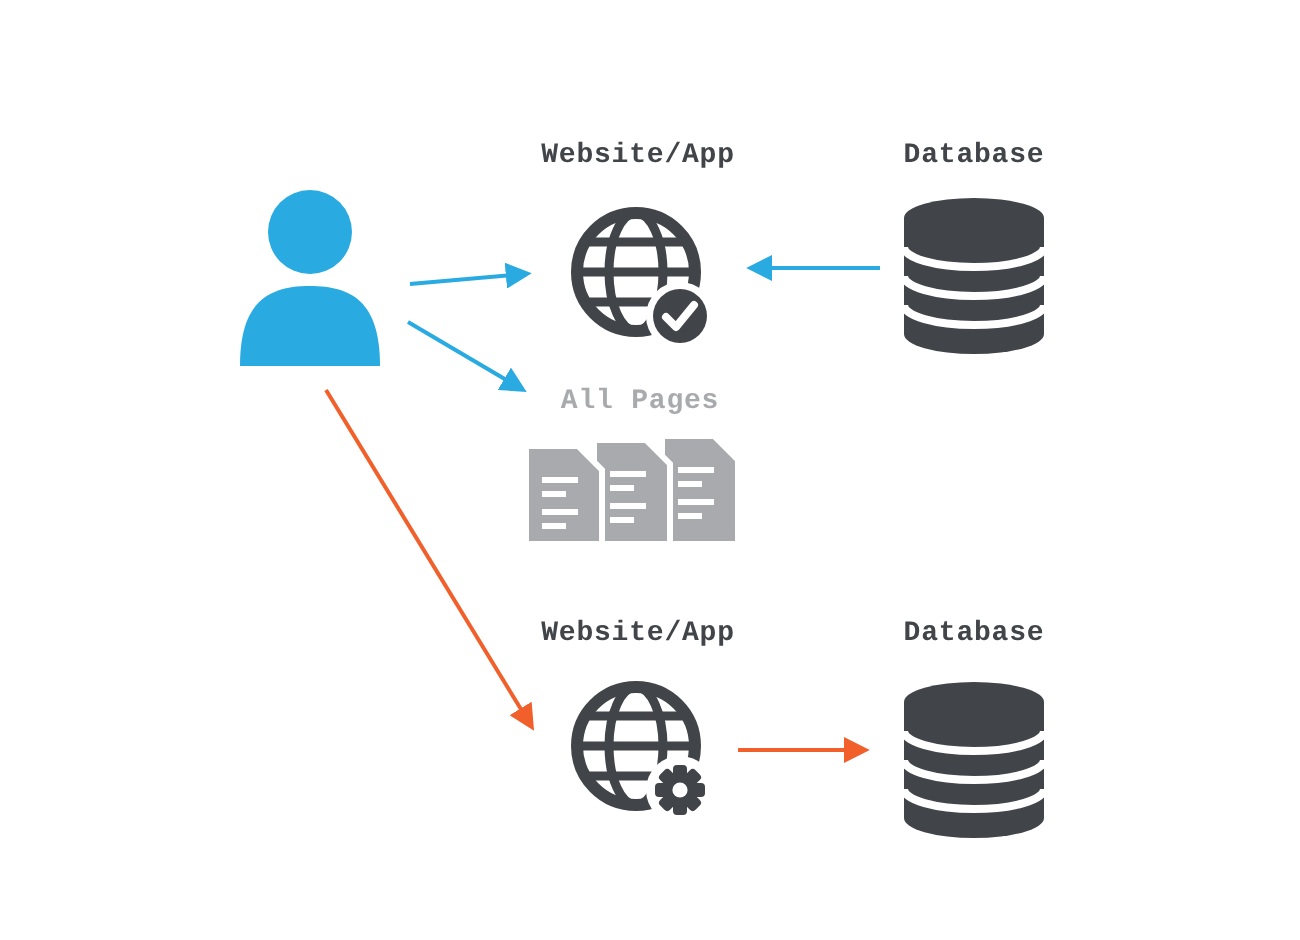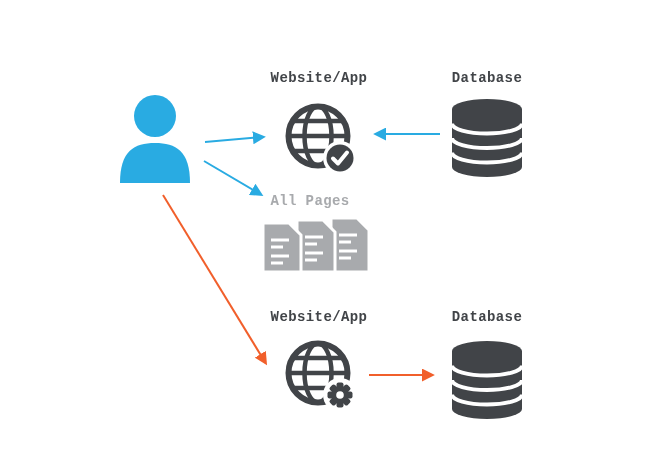--- a/index.html
+++ b/index.html
@@ -97,21 +97,21 @@
   <div class="node" style="left:449px; top:84px;">
     <svg width="76" height="80" viewBox="0 0 76 80">
       <ellipse cx="38" cy="11" rx="35" ry="10" class="fill-dark"></ellipse>
       <path d="M3 11 L3 69 A35 10 0 0 0 73 69 L73 11 Z" class="fill-dark"></path>
       <path d="M3 25.5 A35 10 0 0 0 73 25.5" class="stroke-white" stroke-width="4"></path>
       <path d="M3 40   A35 10 0 0 0 73 40" class="stroke-white" stroke-width="4"></path>
       <path d="M3 54.5 A35 10 0 0 0 73 54.5" class="stroke-white" stroke-width="4"></path>
     </svg>
   </div>
 
-  <div class="lbl muted" style="left:310px; top:179px;">All Pages</div>
+  <div class="lbl muted" style="left:320px; top:179px;">All Pages</div>
 
   <div class="node" style="left:261px; top:200px;">
     <svg width="114" height="62" viewBox="0 0 114 62">
 
       <path d="M70 4 h26 l12 12 v42 h-38 Z" class="fill-gray" stroke="#ffffff" stroke-width="3"></path>
       <g class="stroke-white" stroke-width="3">
         <line x1="78" y1="21" x2="96" y2="21"></line>
         <line x1="78" y1="28" x2="90" y2="28"></line>
         <line x1="78" y1="37" x2="96" y2="37"></line>
         <line x1="78" y1="44" x2="90" y2="44"></line>

